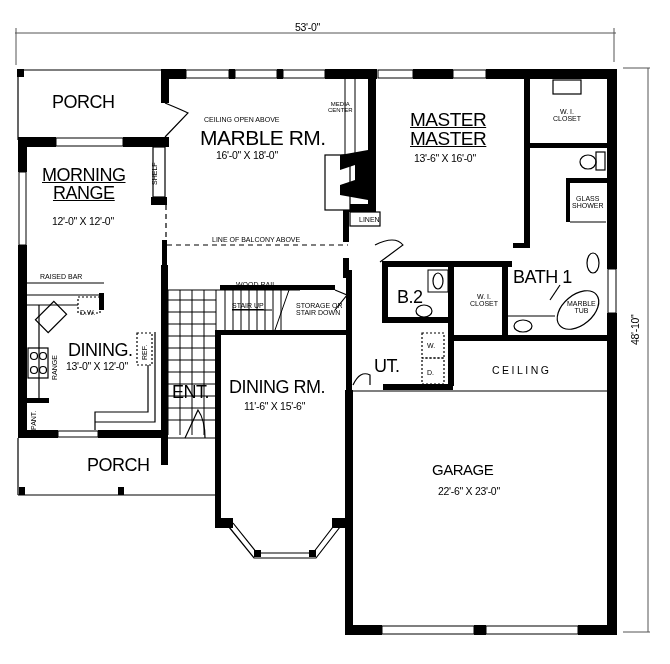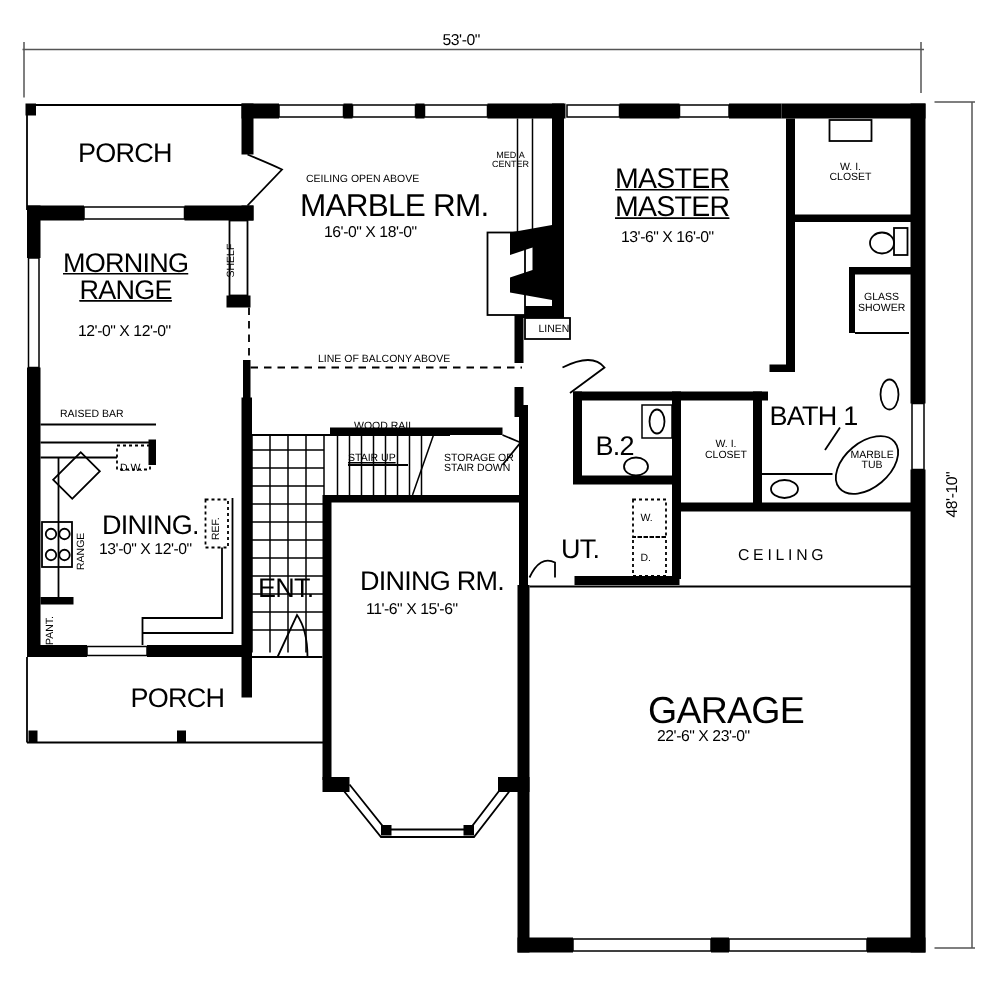--- a/index.html
+++ b/index.html
@@ -282,20 +282,20 @@
 <div class="lbl bigu" style="left:68px;top:341px;">DINING.</div>
 <div class="lbl size" style="left:66px;top:361px;">13'-0" X 12'-0"</div>
 <div class="lbl tiny" style="left:141px;top:360px;transform:rotate(-90deg);transform-origin:left top;">REF.</div>
 <div class="lbl tiny" style="left:51px;top:380px;transform:rotate(-90deg);transform-origin:left top;">RANGE</div>
 <div class="lbl bigu" style="left:172px;top:347px;margin-top:36px;">ENT.</div>
 <div class="lbl bigu" style="left:374px;top:357px;">UT.</div>
 <div class="lbl tiny" style="left:427px;top:342px;">W.</div>
 <div class="lbl tiny" style="left:427px;top:369px;">D.</div>
 <div class="lbl" style="left:492px;top:365px;font-size:10.5px;letter-spacing:2.5px;">CEILING</div>
 
-<div class="lbl bigu" style="left:240px;top:378px;text-align:center;">DINING RM.</div>
+<div class="lbl bigu" style="left:229px;top:378px;text-align:center;">DINING RM.</div>
 <div class="lbl size" style="left:244px;top:401px;">11'-6" X 15'-6"</div>
 
 <div class="lbl tiny" style="left:30px;top:430px;transform:rotate(-90deg);transform-origin:left top;">PANT.</div>
 <div class="lbl bigu" style="left:87px;top:456px;">PORCH</div>
 
-<div class="lbl bigu" style="left:432px;top:462px;font-size:25px;">GARAGE</div>
+<div class="lbl bigu" style="left:432px;top:462px;font-size:15px;">GARAGE</div>
 <div class="lbl size" style="left:438px;top:486px;">22'-6" X 23'-0"</div>
 
 </body></html>

